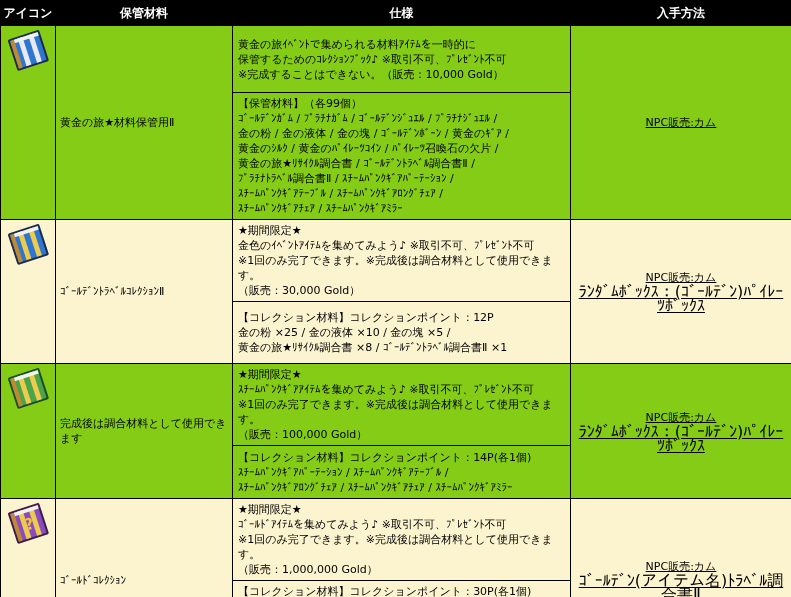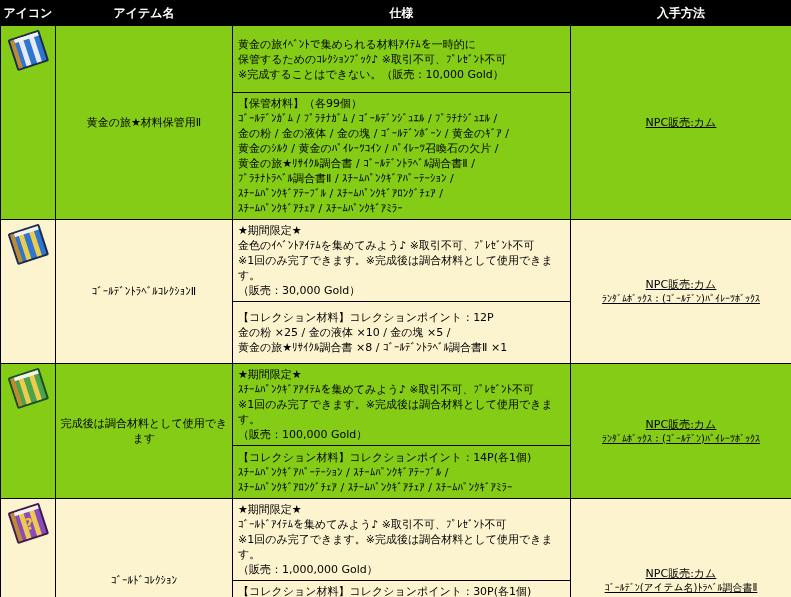--- a/index.html
+++ b/index.html
@@ -24,44 +24,44 @@
   }
   td{
     border:1px solid #000;
     vertical-align:middle;
     padding:2px 4px;
     line-height:15px;
     background:#84cc16;
   }
   tr.hl td{background:#FCF3CF;}
   td.icon-cell{text-align:center;vertical-align:top;padding-top:4px;}
-  td.name-cell{text-align:center;}
+  td.name-cell{text-align:left;}
   td.spec-cell{
     text-align:left;vertical-align:middle;
     white-space:pre-line;
     padding:3px 5px;
   }
   td.method-cell{text-align:center;text-decoration:underline;}
-  .method-sub{font-size:10px;line-height:14px;}
+  .method-sub{font-size:16px;line-height:14px;}
   svg.book{display:block;margin:0 auto;}
 </style>
 </head>
 <body>
 
 <table class="main">
   <colgroup>
     <col class="c-icon">
       <col class="c-name">
       <col class="c-spec">
       <col class="c-method">
   </colgroup>
   <thead>
     <tr>
       <th>アイコン</th>
-      <th>アイテム名</th>
+      <th>保管材料</th>
       <th>仕様</th>
       <th>入手方法</th>
     </tr>
   </thead>
   <tbody>
 
     <tr>
       <td class="icon-cell" rowspan="2">
         <svg class="book" width="46" height="42" viewBox="0 0 46 42">
           <g transform="rotate(-18 23 21)">

